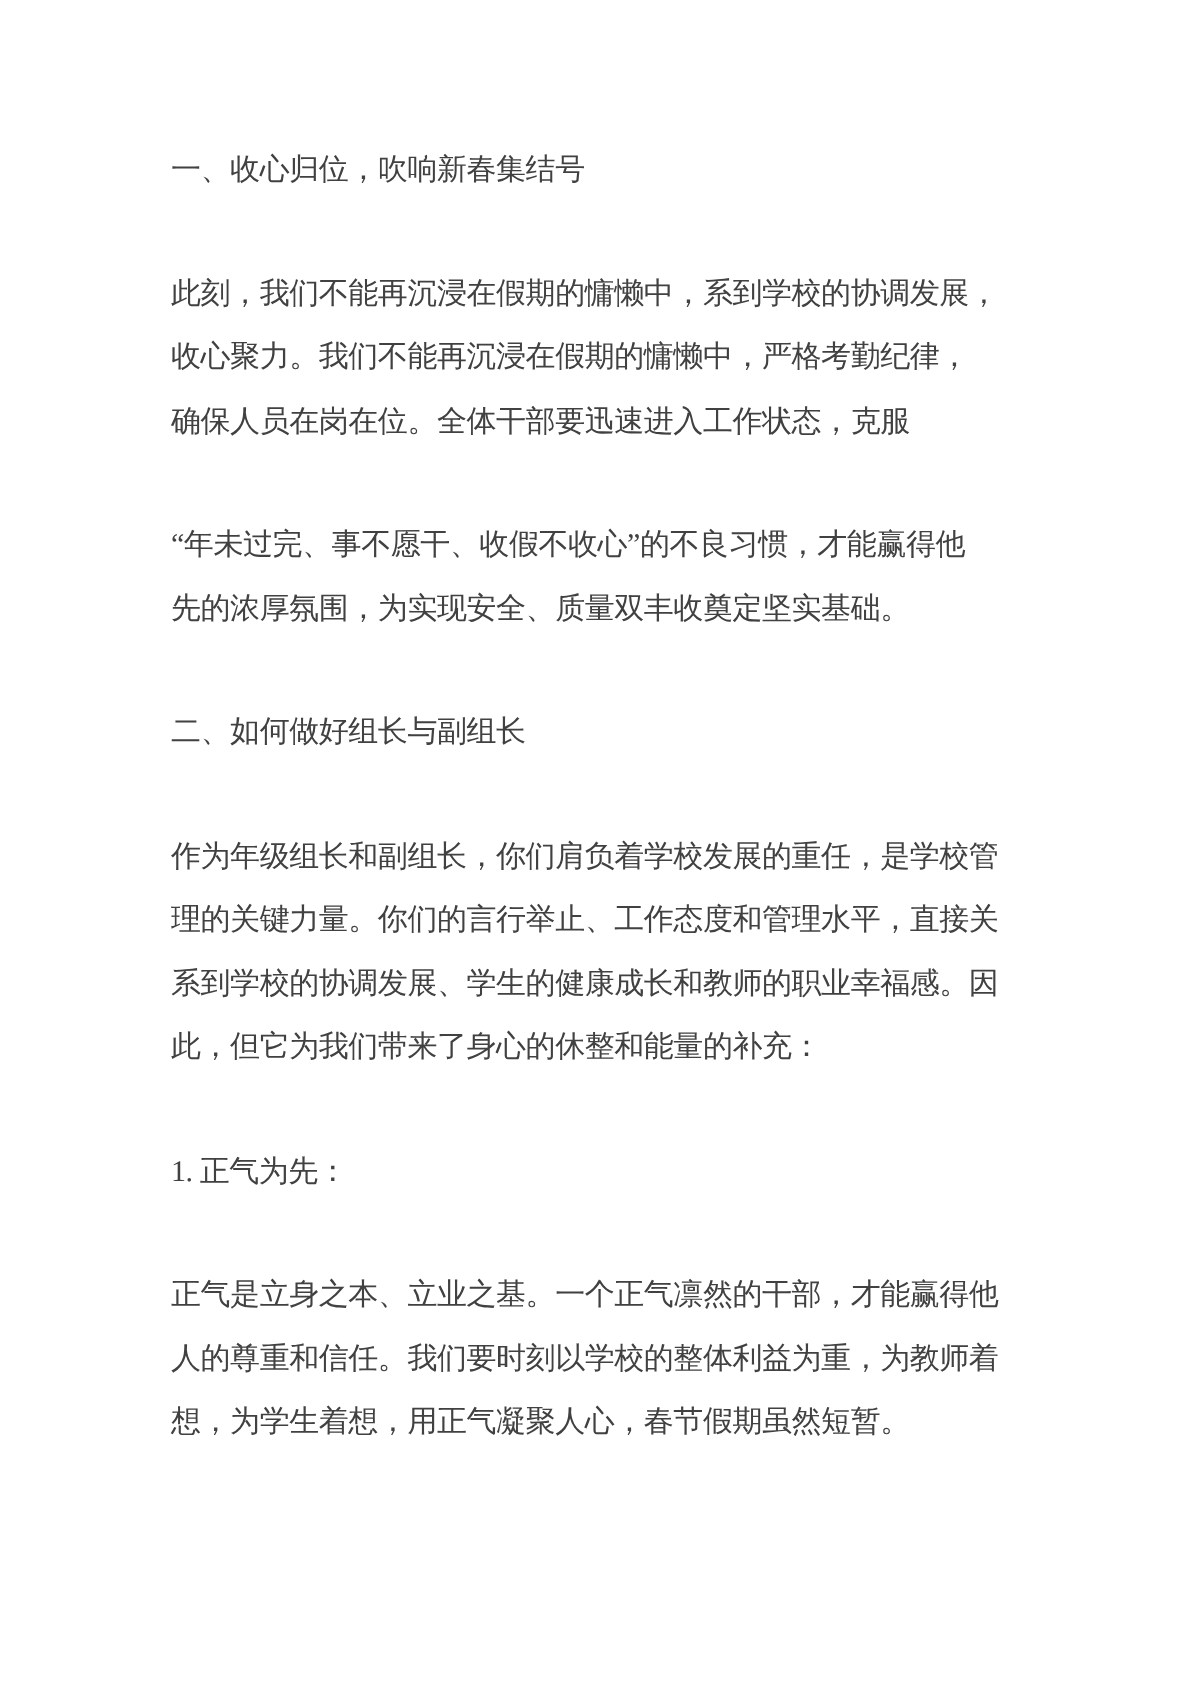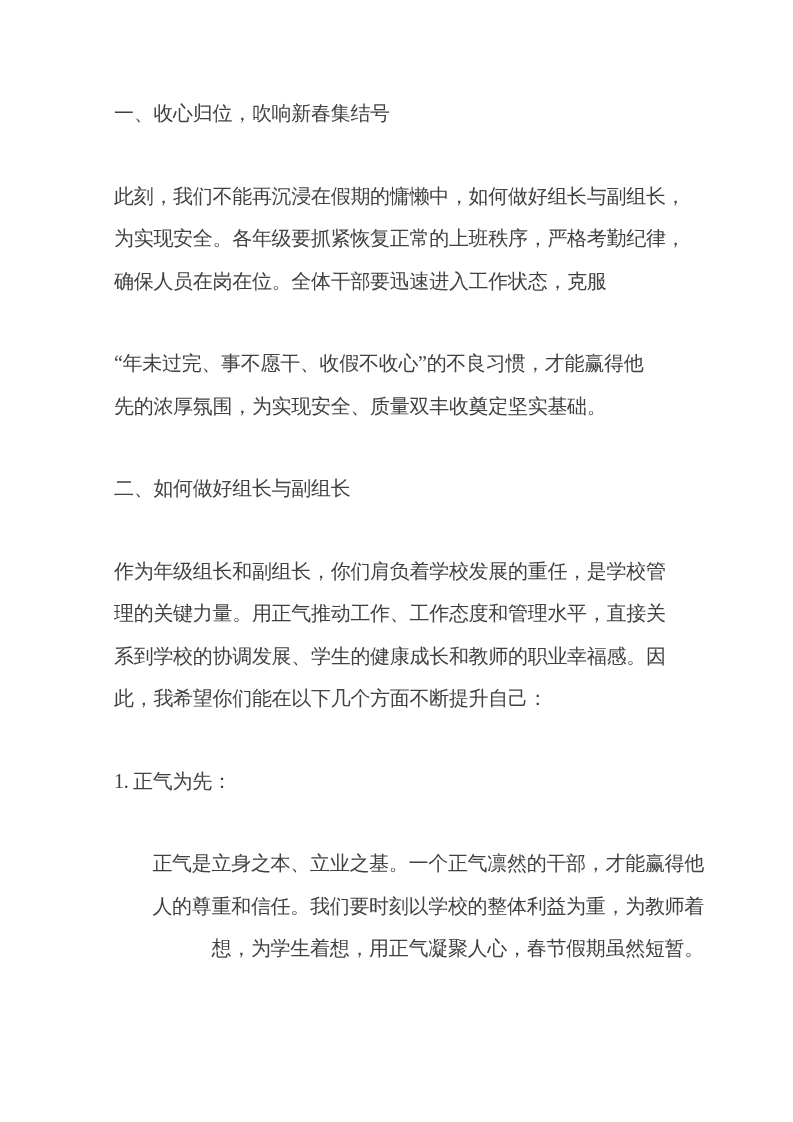--- a/index.html
+++ b/index.html
@@ -25,55 +25,54 @@
     font-size: 20px;
     letter-spacing: -0.3px;
     line-height: 42.5px;
     text-align: left;
   }
   .block {
     margin: 0 0 40px 0;
   }
   .block:last-child {
     margin-bottom: 0;
-    text-align: right;
   }
   .heading {
     font-weight: normal;
   }
   .line {
     white-space: nowrap;
   }
 </style>
 </head>
 <body>
 
 <div class="page">
   <div class="doc">
 
     <div class="block heading">一、收心归位，吹响新春集结号</div>
 
     <div class="block para">
-      <div class="line">此刻，我们不能再沉浸在假期的慵懒中，如何做好组长与副组长，</div>
-      <div class="line">为实现安全。各年级要抓紧恢复正常的上班秩序，严格考勤纪律，</div>
+      <div class="line">此刻，我们不能再沉浸在假期的慵懒中，系到学校的协调发展，</div>
+      <div class="line">收心聚力。我们不能再沉浸在假期的慵懒中，严格考勤纪律，</div>
       <div class="line">确保人员在岗在位。全体干部要迅速进入工作状态，克服</div>
     </div>
 
     <div class="block para">
       <div class="line">“年未过完、事不愿干、收假不收心”的不良习惯，才能赢得他</div>
       <div class="line">先的浓厚氛围，为实现安全、质量双丰收奠定坚实基础。</div>
     </div>
 
     <div class="block heading">二、如何做好组长与副组长</div>
 
     <div class="block para">
       <div class="line">作为年级组长和副组长，你们肩负着学校发展的重任，是学校管</div>
-      <div class="line">理的关键力量。用正气推动工作、工作态度和管理水平，直接关</div>
+      <div class="line">理的关键力量。你们的言行举止、工作态度和管理水平，直接关</div>
       <div class="line">系到学校的协调发展、学生的健康成长和教师的职业幸福感。因</div>
-      <div class="line">此，我希望你们能在以下几个方面不断提升自己：</div>
+      <div class="line">此，但它为我们带来了身心的休整和能量的补充：</div>
     </div>
 
     <div class="block heading">1. 正气为先：</div>
 
     <div class="block para">
       <div class="line">正气是立身之本、立业之基。一个正气凛然的干部，才能赢得他</div>
       <div class="line">人的尊重和信任。我们要时刻以学校的整体利益为重，为教师着</div>
       <div class="line">想，为学生着想，用正气凝聚人心，春节假期虽然短暂。</div>
     </div>
 

